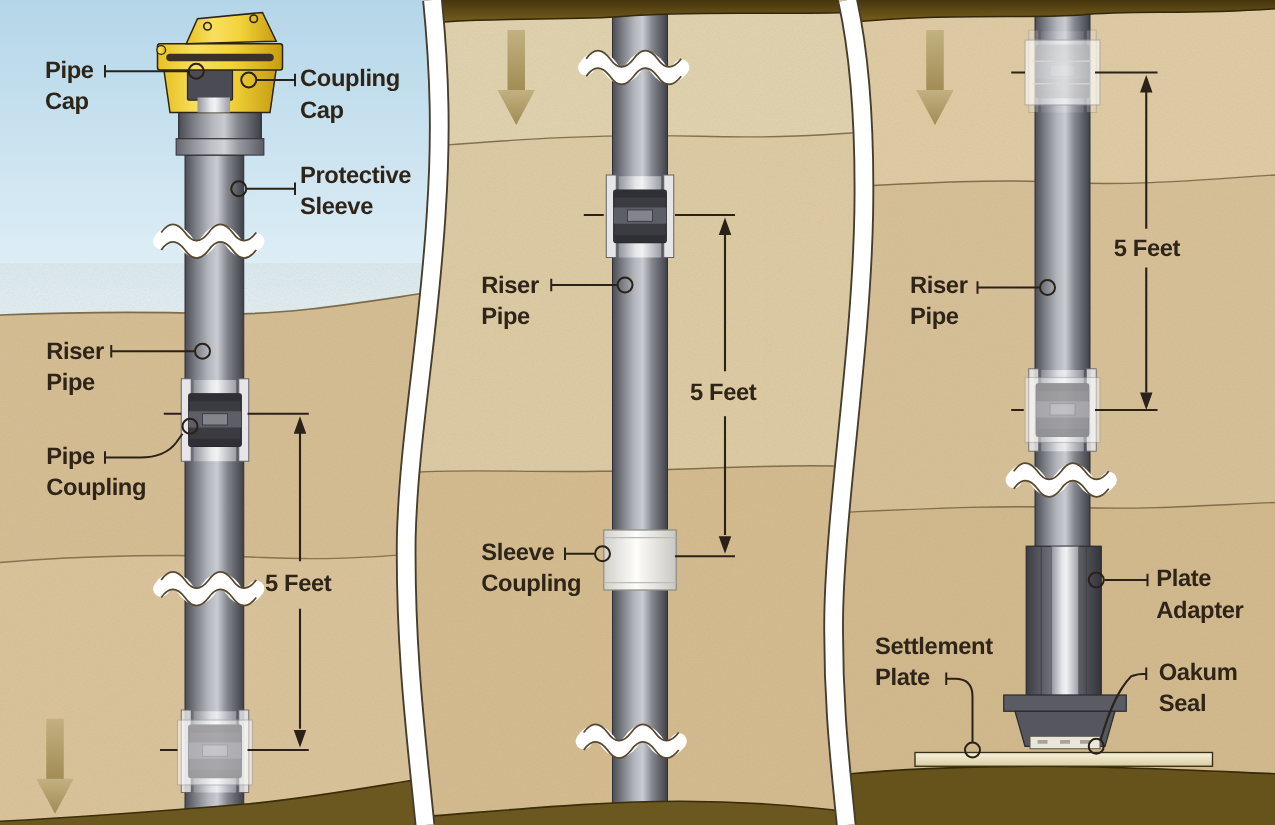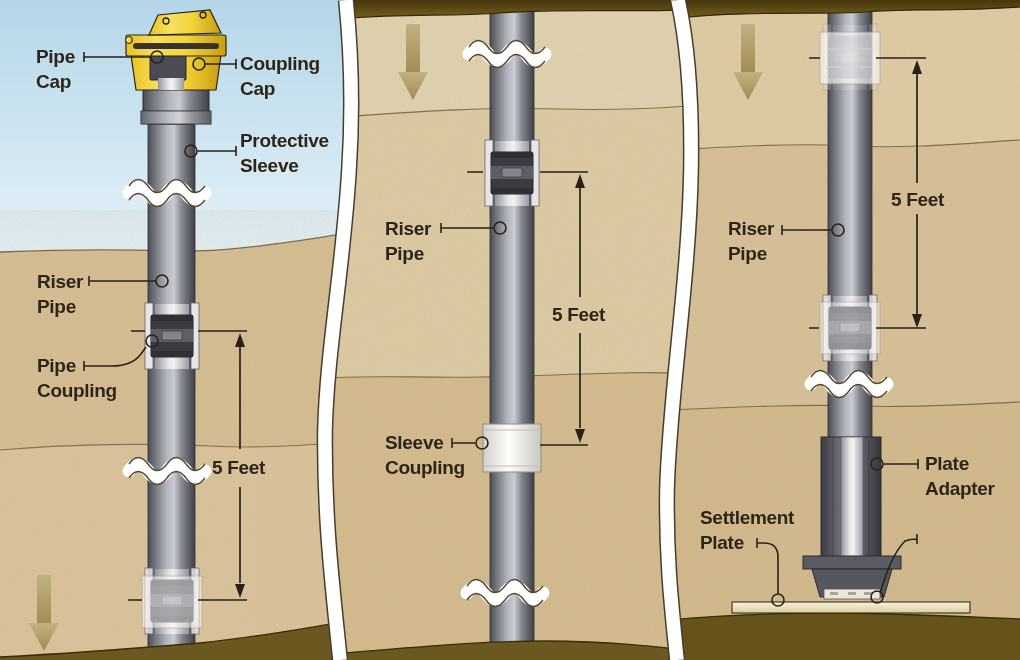--- a/index.html
+++ b/index.html
@@ -273,13 +273,15 @@
 <div class="lbl" style="left:385px;top:430px">Sleeve
 Coupling</div>
 
 <div class="lbl" style="left:728px;top:216px">Riser
 Pipe</div>
 <div class="lbl" style="left:891px;top:187px">5 Feet</div>
 <div class="lbl" style="left:925px;top:451px">Plate
 Adapter</div>
 <div class="lbl" style="left:700px;top:505px">Settlement
 Plate</div>
+<div class="lbl" style="left:927px;top:526px">Oakum
+Seal</div>
 </div>
 
 </body></html>

